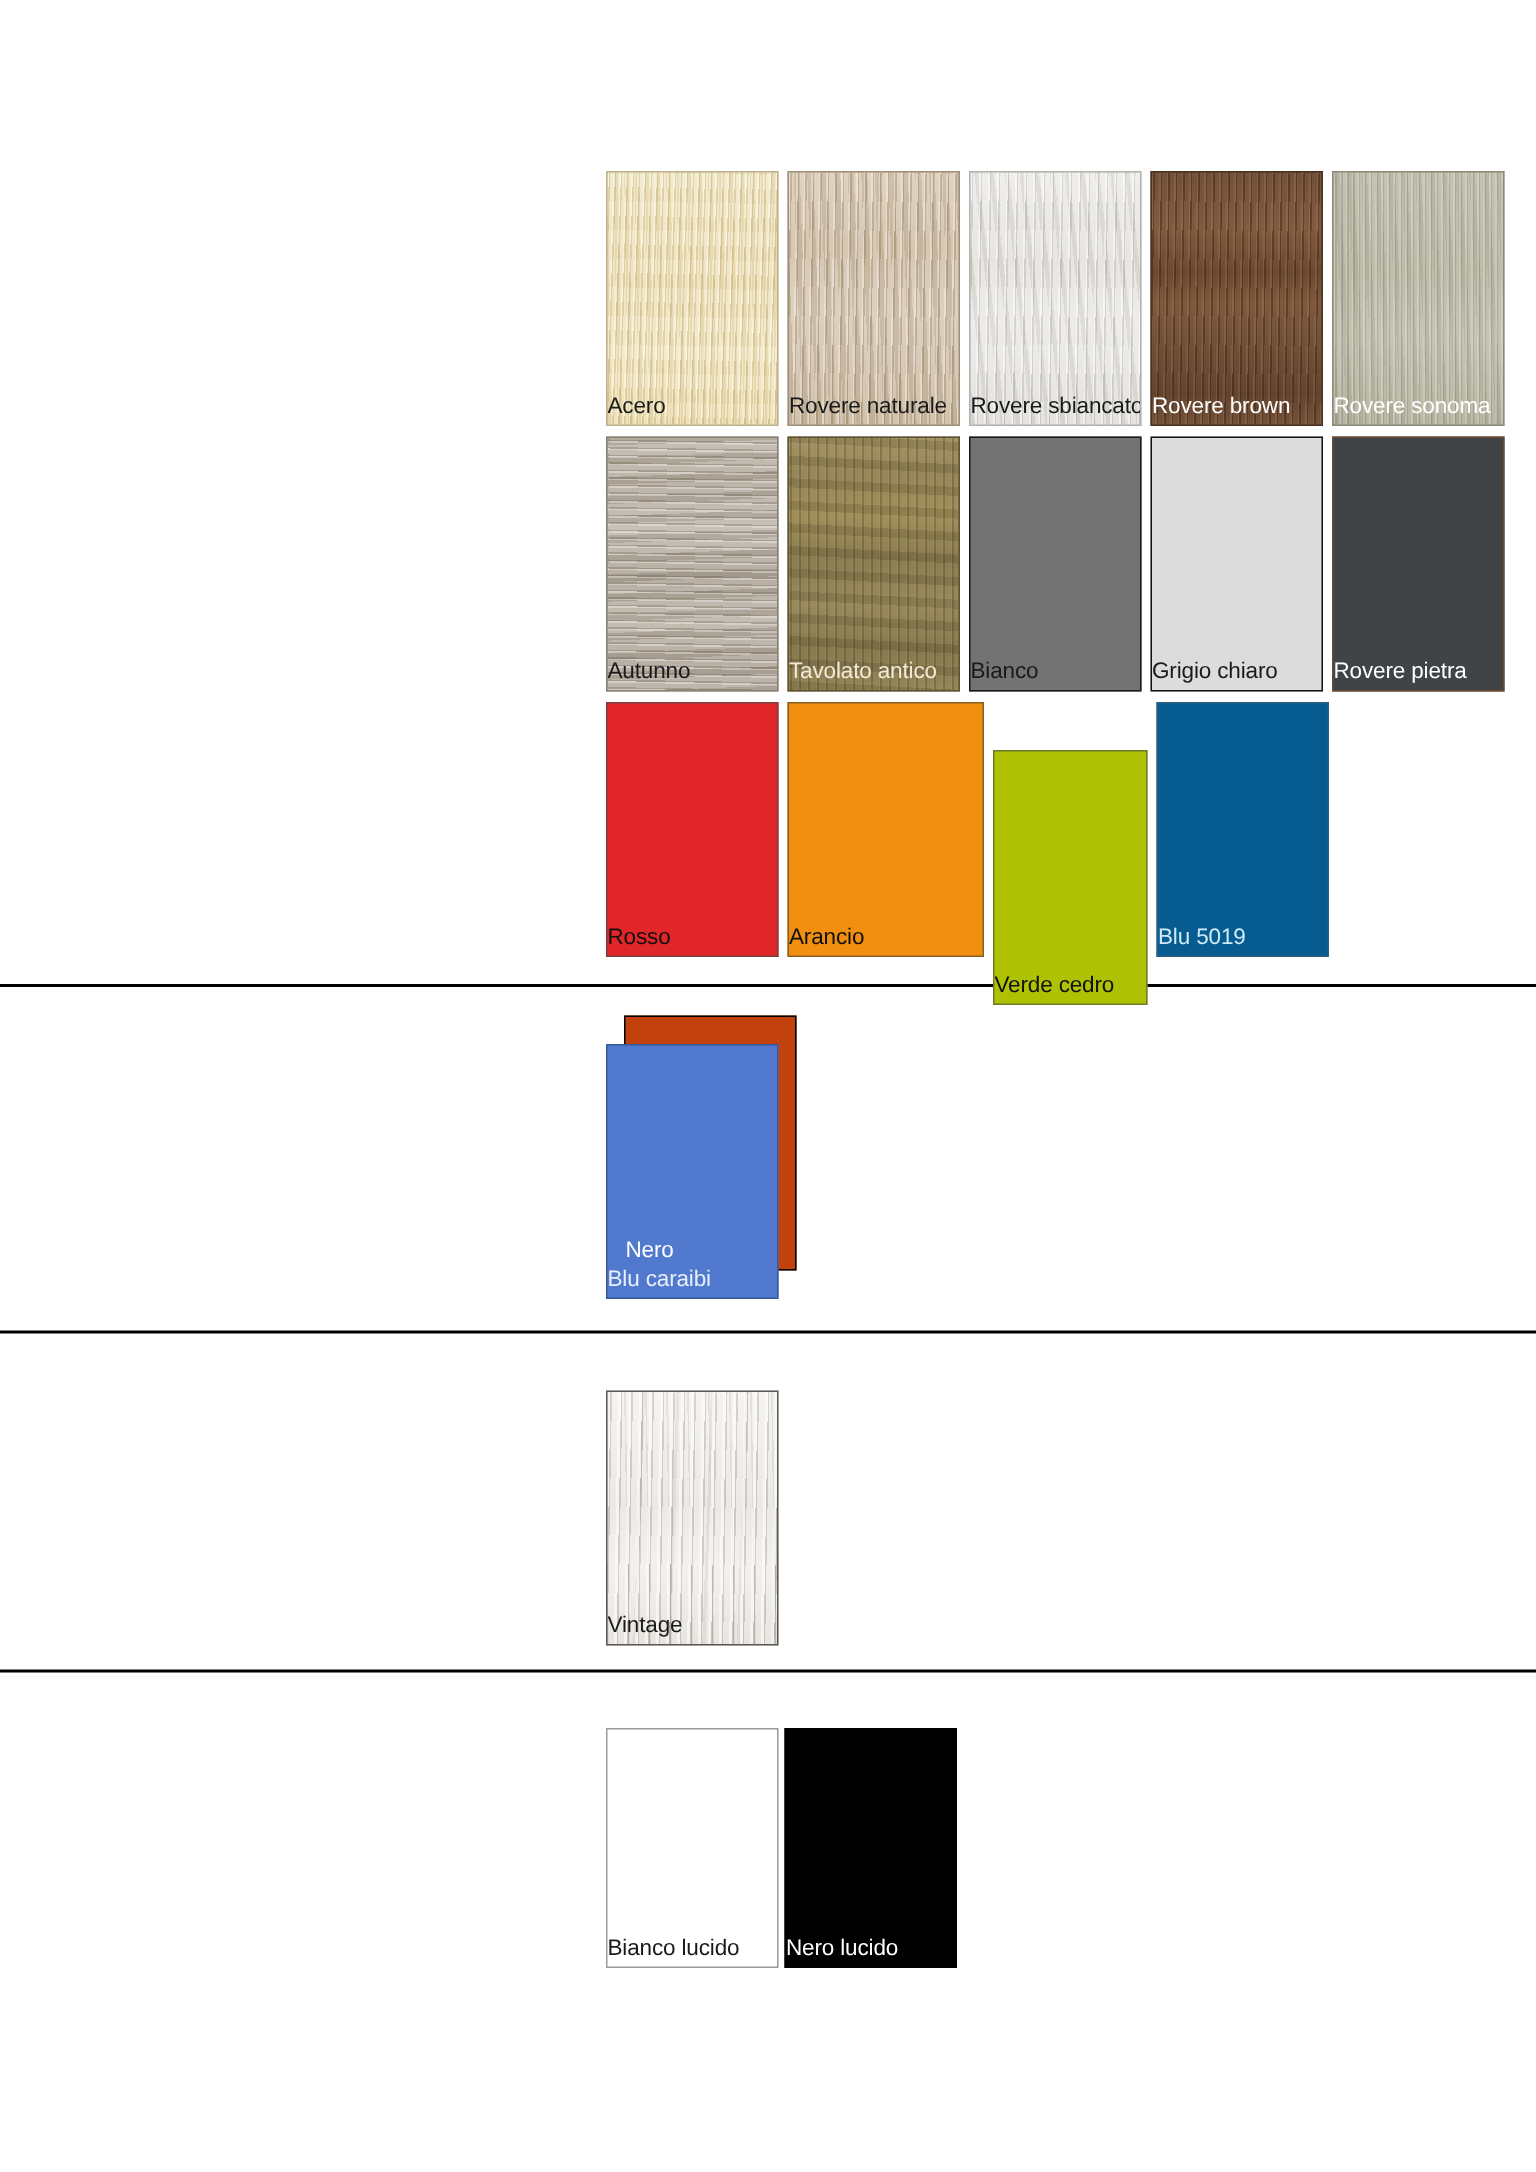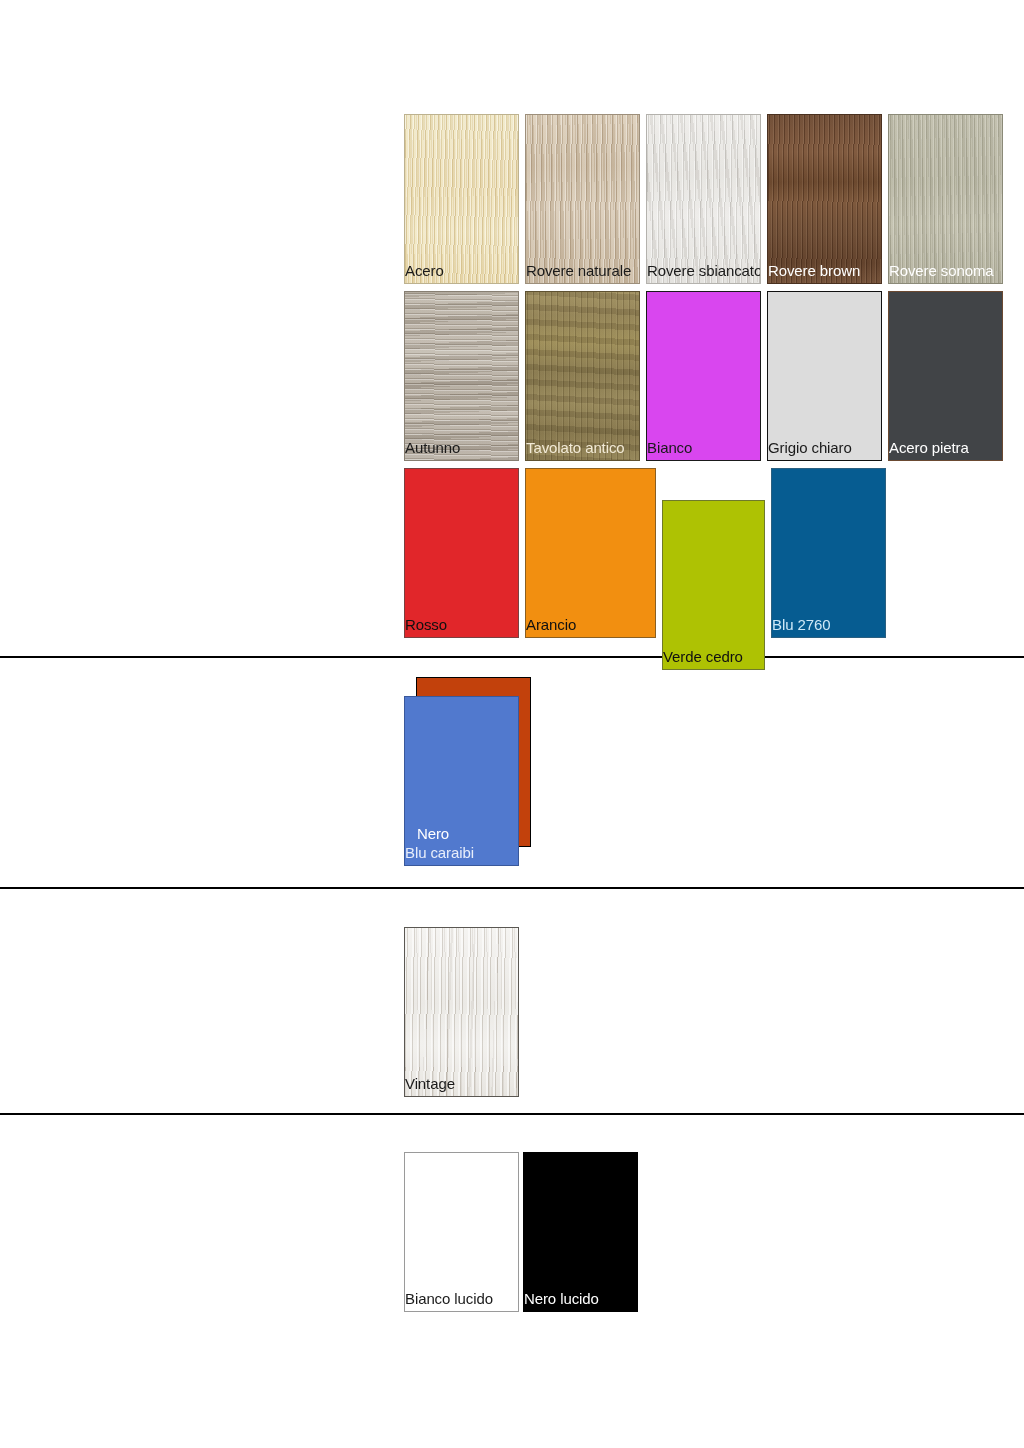--- a/index.html
+++ b/index.html
@@ -195,40 +195,40 @@
       </div>
       <div class="swatch tex-rovere-sonoma" style="width: 115px; height: 170px; margin-right: 0px; margin-bottom: 7px; border: 1px solid rgb(139, 138, 120);">
         <div class="swatch-label" style="color: rgb(255, 255, 255);">Rovere sonoma</div>
       </div>
       <div class="swatch tex-autunno" style="width: 115px; height: 170px; margin-right: 6px; margin-bottom: 7px; border: 1px solid rgb(135, 127, 114);">
         <div class="swatch-label" style="color: rgb(26, 26, 26);">Autunno</div>
       </div>
       <div class="swatch tex-tavolato-antico" style="width: 115px; height: 170px; margin-right: 6px; margin-bottom: 7px; border: 1px solid rgb(95, 82, 50);">
         <div class="swatch-label" style="color: rgb(242, 234, 214);">Tavolato antico</div>
       </div>
-      <div class="swatch tex-solid" style="width: 115px; height: 170px; margin-right: 6px; margin-bottom: 7px; border: 1px solid rgb(26, 26, 26); background-color: #d946ef;">
+      <div class="swatch tex-solid" style="width: 115px; height: 170px; margin-right: 6px; margin-bottom: 7px; border: 1px solid rgb(26, 26, 26); background-color: #737373;">
         <div class="swatch-label" style="color: rgb(26, 26, 26);">Bianco</div>
       </div>
       <div class="swatch tex-solid" style="width: 115px; height: 170px; margin-right: 6px; margin-bottom: 7px; border: 1px solid rgb(17, 17, 17); background-color: rgb(220, 220, 220);">
         <div class="swatch-label" style="color: rgb(26, 26, 26);">Grigio chiaro</div>
       </div>
       <div class="swatch tex-solid" style="width: 115px; height: 170px; margin-right: 0px; margin-bottom: 7px; border: 1px solid rgb(107, 74, 50); background-color: rgb(65, 68, 71);">
-        <div class="swatch-label" style="color: rgb(255, 255, 255);">Acero pietra</div>
+        <div class="swatch-label" style="color: rgb(255, 255, 255);">Rovere pietra</div>
       </div>
       <div class="swatch tex-solid" style="width: 115px; height: 170px; margin-right: 6px; margin-bottom: 7px; border: 1px solid rgb(122, 64, 64); background-color: rgb(225, 38, 42);">
         <div class="swatch-label" style="color: rgb(16, 16, 16);">Rosso</div>
       </div>
       <div class="swatch tex-solid" style="width: 131px; height: 170px; margin-right: 6px; margin-bottom: 7px; border: 1px solid rgb(138, 95, 34); background-color: rgb(242, 143, 16);">
         <div class="swatch-label" style="color: rgb(16, 16, 16);">Arancio</div>
       </div>
       <div class="swatch tex-solid" style="width: 103px; height: 170px; margin-right: 6px; margin-bottom: 7px; border: 1px solid rgb(111, 122, 43); background-color: rgb(174, 194, 3); margin-top: 32px;">
         <div class="swatch-label" style="color: rgb(16, 16, 16);">Verde cedro</div>
       </div>
       <div class="swatch tex-solid" style="width: 115px; height: 170px; margin-right: 6px; margin-bottom: 7px; border: 1px solid rgb(42, 95, 128); background-color: rgb(6, 92, 145);">
-        <div class="swatch-label" style="color: rgb(207, 233, 248);">Blu 2760</div>
+        <div class="swatch-label" style="color: rgb(207, 233, 248);">Blu 5019</div>
       </div>
       <div class="swatch tex-solid" style="width: 115px; height: 170px; margin-right: 0px; margin-bottom: 7px; border: 1px solid rgb(0, 0, 0); background-color: #c2410c; margin-left: 12px;">
         <div class="swatch-label" style="color: rgb(255, 255, 255);">Nero</div>
       </div>
     </div>
     <div class="swatch-grid" style="left: 404px; top: 696px; width: 115px;">
       <div class="swatch tex-solid" style="width: 115px; height: 170px; margin-right: 0px; margin-bottom: 1px; border: 1px solid rgb(57, 88, 155); background-color: rgb(81, 121, 206);">
         <div class="swatch-label" style="color: rgb(232, 238, 251);">Blu caraibi</div>
       </div>
     </div>

